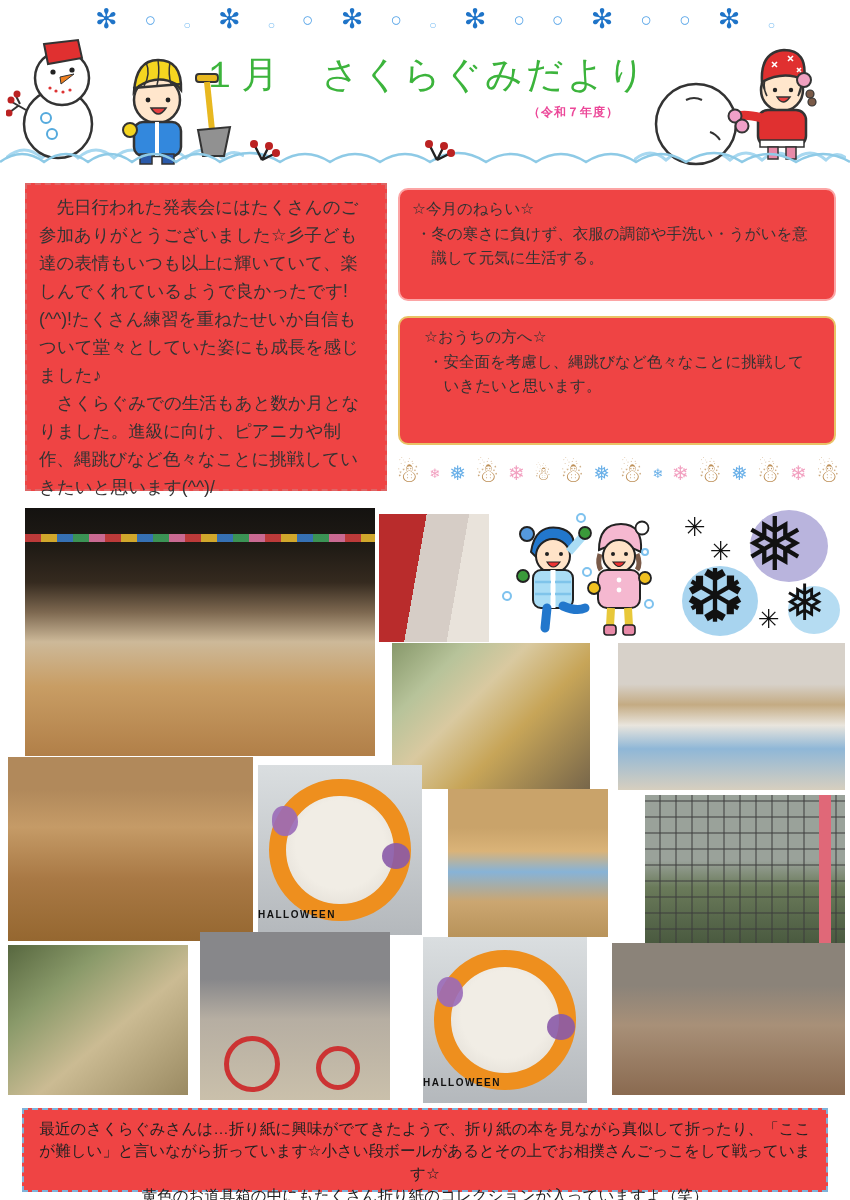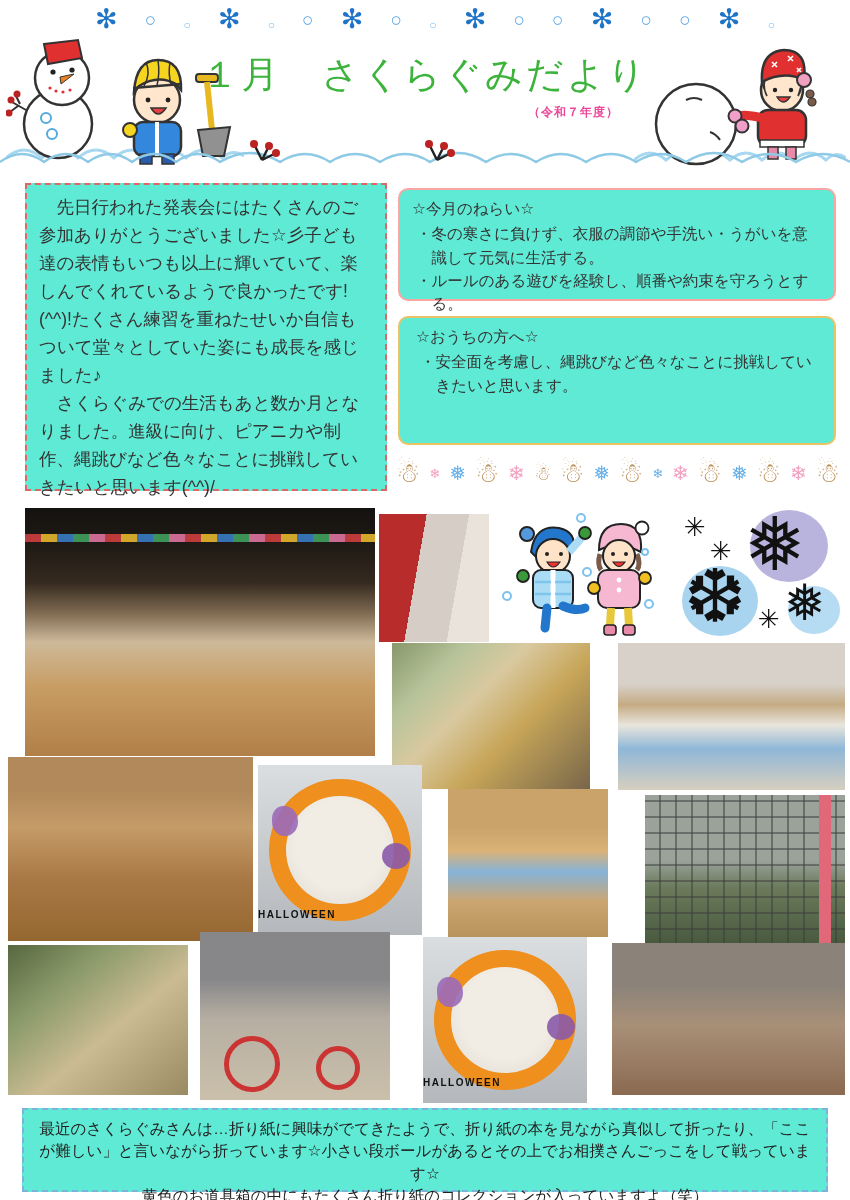--- a/index.html
+++ b/index.html
@@ -14,28 +14,28 @@
   .top-border .ci{color:#58a5e8;font-size:19px;line-height:1;}
   .top-border .ci.sm{font-size:12px;margin-top:12px;color:#79bdf2;}
   .page-title{position:absolute;top:50px;left:0;width:100%;text-align:center;
     color:#3cb43c;font-size:37px;letter-spacing:3px;font-weight:500;white-space:pre;}
   .year-label{position:absolute;top:104px;left:528px;font-size:12px;color:#ec4899;letter-spacing:1px;font-weight:bold;}
   .illu{position:absolute;}
   .illu-left{top:30px;left:6px;}
   .illu-right{top:30px;left:634px;}
   .snowline{position:absolute;top:138px;left:0;width:850px;height:34px;}
   
-  .box{position:absolute;box-sizing:border-box;background:#5eead4;}
+  .box{position:absolute;box-sizing:border-box;background:#ef4444;}
   .greeting-box{left:25px;top:183px;width:362px;height:308px;border:2px dashed #dd6666;
     padding:8px 12px;font-size:17.5px;line-height:1.6;color:#333;}
   .greeting-box p{margin:0;}
   .goals-box{left:398px;top:188px;width:438px;height:113px;border:2px solid #fca5a5;
     border-radius:10px;padding:7px 12px;font-size:15.5px;line-height:1.5;color:#333;}
   .family-box{left:398px;top:316px;width:438px;height:129px;border:2px solid #e9c366;
-    border-radius:10px;padding:7px 16px;font-size:15.5px;line-height:1.5;color:#333;}
+    border-radius:10px;padding:7px 24px;font-size:15.5px;line-height:1.5;color:#333;}
   .box-title{margin:0 0 2px 0;font-weight:400;}
   .bullet{margin:0 0 0 4px;text-indent:-1em;padding-left:1em;}
   .footer-box{left:22px;top:1108px;width:806px;height:84px;border:2px dashed #7fb2d9;
     padding:8px 14px;font-size:15.5px;line-height:1.45;color:#222;text-align:center;}
   .footer-box p{margin:0;}
   
   .snow-row{position:absolute;left:396px;top:452px;width:444px;height:42px;display:flex;
     align-items:center;justify-content:space-between;}
   .snow-row .sm{color:#bd8f57;font-size:27px;line-height:1;}
   .snow-row .sm.small{font-size:19px;}
@@ -214,21 +214,20 @@
   </svg>
 
   <div class="box greeting-box">
     <p>　先日行われた発表会にはたくさんのご参加ありがとうございました☆彡子ども達の表情もいつも以上に輝いていて、楽しんでくれているようで良かったです!(^^)!たくさん練習を重ねたせいか自信もついて堂々としていた姿にも成長を感じました♪</p>
     <p>　さくらぐみでの生活もあと数か月となりました。進級に向け、ピアニカや制作、縄跳びなど色々なことに挑戦していきたいと思います(^^)/</p>
   </div>
 
   <div class="box goals-box">
     <p class="box-title">☆今月のねらい☆</p>
     <p class="bullet">・冬の寒さに負けず、衣服の調節や手洗い・うがいを意識して元気に生活する。</p>
-    <p class="bullet">・ルールのある遊びを経験し、順番や約束を守ろうとする。</p>
   </div>
 
   <div class="box family-box">
     <p class="box-title">☆おうちの方へ☆</p>
     <p class="bullet">・安全面を考慮し、縄跳びなど色々なことに挑戦していきたいと思います。</p>
   </div>
 
   <div class="snow-row">
       <span class="sm">☃</span>
       <span class="fk pink small">❄</span>

